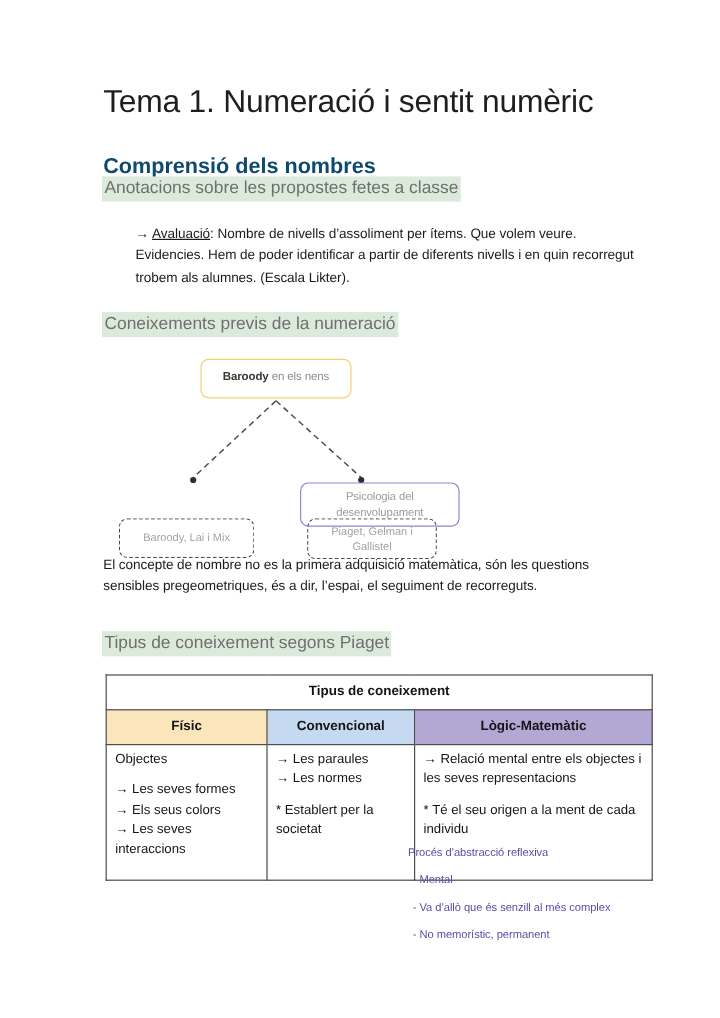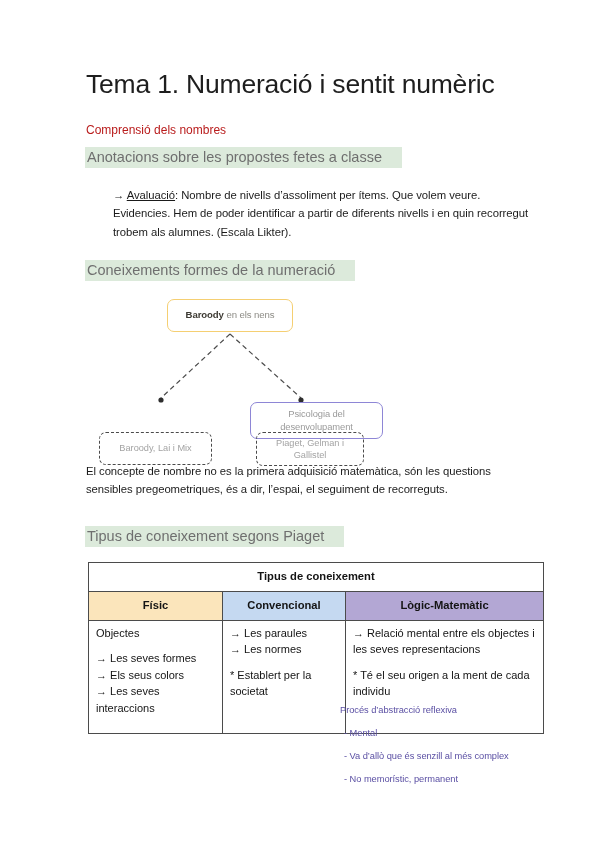--- a/index.html
+++ b/index.html
@@ -31,33 +31,33 @@
     font-weight: 400;
     letter-spacing: -0.2px;
     color: #1e1e1e;
     white-space: nowrap;
   }
 
   #section-comprensio {
     position: absolute;
     left: 86px;
     top: 113px;
-    font-size: 12px;
-    font-weight: 400;
-    color: #b91c1c;
+    font-size: 18px;
+    font-weight: 700;
+    color: #0c4a6e;
     white-space: nowrap;
   }
 
   .hl-heading {
     position: absolute;
     font-size: 14.5px;
     font-weight: 400;
     color: #6f6f6f;
     background: #dceadb;
-    padding: 1px 20px 2px 2px;
+    padding: 1px 2px 2px 2px;
     white-space: nowrap;
     line-height: 1.25;
   }
   #hl-anotacions { left: 85px; top: 147px; }
   #hl-coneixements { left: 85px; top: 260px; }
   #hl-tipus { left: 85px; top: 526px; }
 
   
   .para {
     position: absolute;
@@ -218,21 +218,21 @@
 <div class="page">
 
   <h1 id="doc-title">Tema 1. Numeració i sentit numèric</h1>
 
   <h2 id="section-comprensio">Comprensió dels nombres</h2>
 
   <div class="hl-heading" id="hl-anotacions">Anotacions sobre les propostes fetes a classe</div>
 
   <div class="para" id="para-avaluacio"><span>→ </span><span class="underline">Avaluació</span><span>: Nombre de nivells d’assoliment per ítems. Que volem veure. Evidencies. Hem de poder identificar a partir de diferents nivells i en quin recorregut trobem als alumnes.  (Escala Likter).</span></div>
 
-  <div class="hl-heading" id="hl-coneixements">Coneixements formes de la numeració</div>
+  <div class="hl-heading" id="hl-coneixements">Coneixements previs de la numeració</div>
 
   <div id="diagram">
     <svg width="430" height="180">
       <g stroke="#4a4a4a" stroke-width="1.2" fill="none" stroke-dasharray="5,3.5">
         <line x1="145" y1="42" x2="76" y2="106"></line>
         <line x1="145" y1="42" x2="216" y2="106"></line>
       </g>
       <circle cx="76" cy="108" r="2.6" fill="#2e2e2e"></circle>
       <circle cx="216" cy="108" r="2.6" fill="#2e2e2e"></circle>
     </svg>

